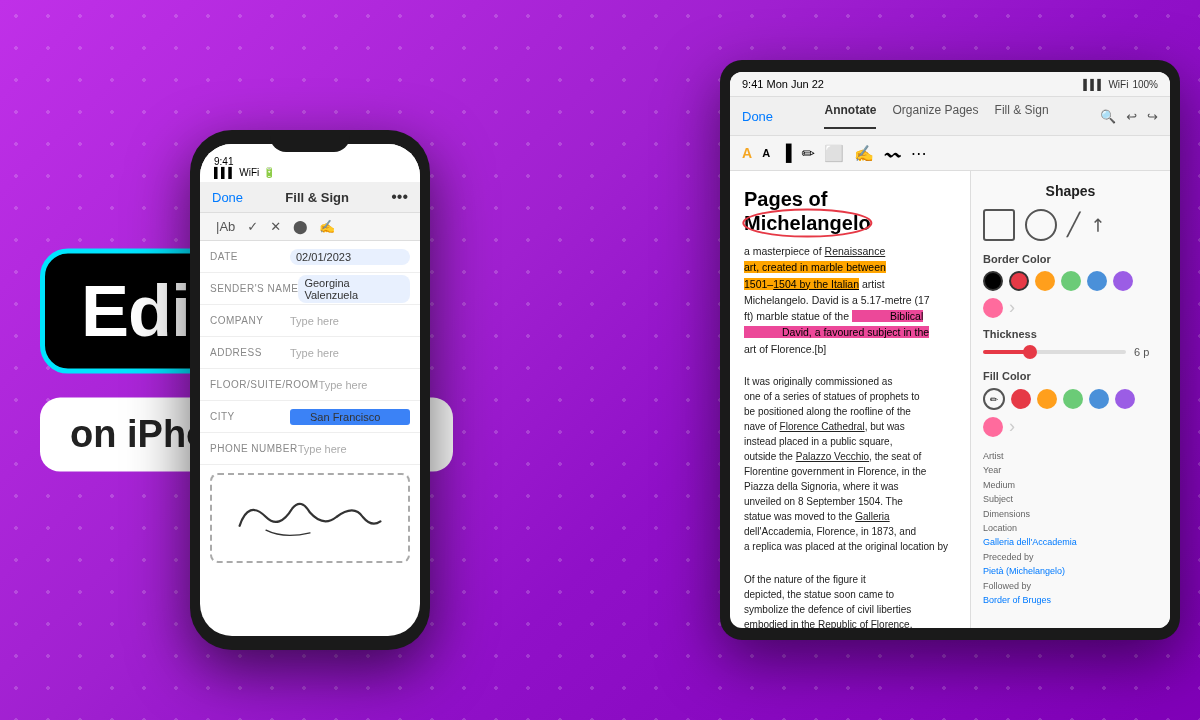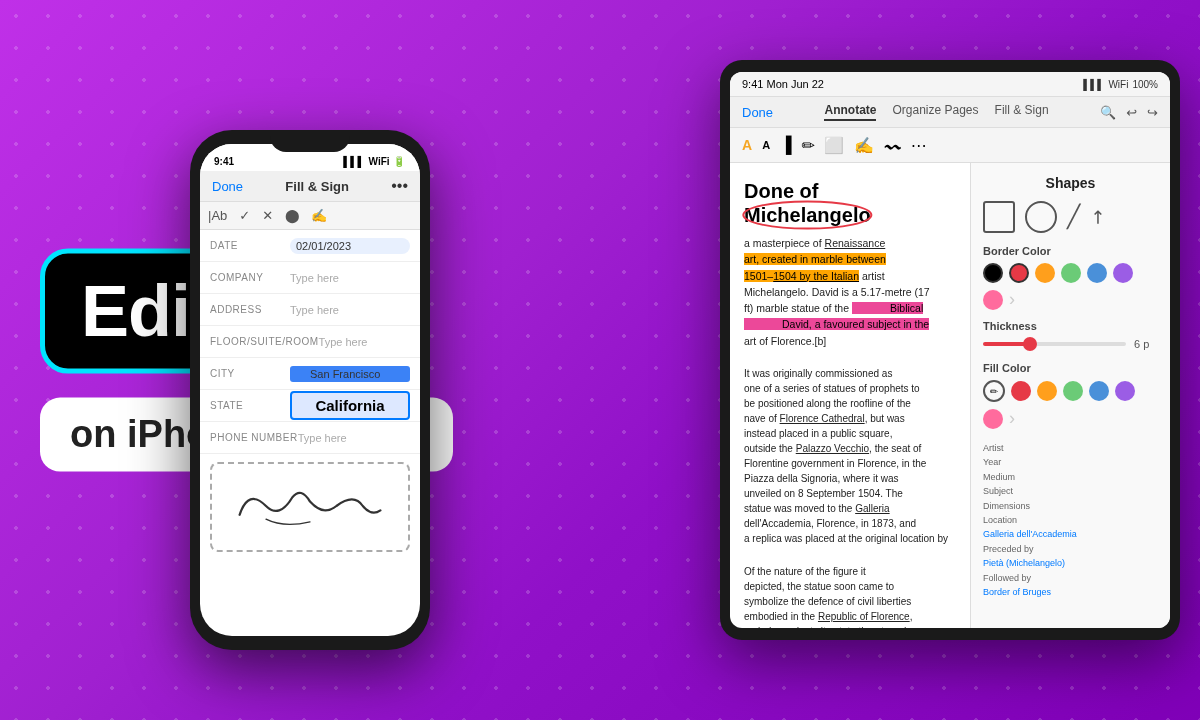--- a/index.html
+++ b/index.html
@@ -135,21 +135,21 @@
       display: flex;
       gap: 16px;
       font-size: 12px;
       color: #555;
     }
 
     .ipad-toolbar-center .active-tab {
       color: #333;
       font-weight: 600;
       border-bottom: 2px solid #333;
-      padding-bottom: 2px;
+      padding-bottom: 10px;
     }
 
     .ipad-toolbar-right {
       display: flex;
       gap: 10px;
       font-size: 13px;
       color: #555;
     }
 
     .ipad-annotation-bar {
@@ -341,22 +341,23 @@
       overflow: hidden;
       position: relative;
     }
 
     .iphone-status-bar {
       background: #fff;
       padding: 12px 14px 4px;
       display: flex;
       justify-content: space-between;
       font-size: 10px;
-      font-weight: 700;
+      font-weight: 400;
       color: #000;
+      flex-direction: column;
     }
 
     .iphone-top-bar {
       background: #f0f0f0;
       padding: 6px 12px;
       display: flex;
       align-items: center;
       justify-content: space-between;
       border-bottom: 1px solid #ddd;
     }
@@ -373,21 +374,21 @@
       color: #333;
     }
 
     .iphone-more {
       color: #333;
       font-size: 16px;
     }
 
     .iphone-toolbar {
       background: #f5f5f5;
-      padding: 6px 8px;
+      padding: 6px 16px;
       display: flex;
       align-items: center;
       gap: 12px;
       border-bottom: 1px solid #ddd;
       font-size: 13px;
       color: #555;
     }
 
     .iphone-form {
       padding: 0;
@@ -526,21 +527,21 @@
         <span>⬜</span>
         <span>✍</span>
         <span>〰</span>
         <span>⋯</span>
       </div>
 
       <div class="ipad-content">
 
         <div class="ipad-text-area">
           <div class="ipad-title">
-            <span>Done of</span><br>
+            <span>Pages of</span><br>
             <span style="position:relative;">
               <span>Michelangelo</span>
               
               <svg style="position:absolute;top:-4px;left:-4px;width:calc(100% + 8px);height:calc(100% + 8px);pointer-events:none;" viewBox="0 0 160 40" preserveAspectRatio="none">
                 <ellipse cx="80" cy="20" rx="76" ry="18" fill="none" stroke="#e63946" stroke-width="2.5"></ellipse>
               </svg>
             </span>
           </div>
           <p style="font-size:10.5px; line-height:1.55; color:#222;">
             a masterpiece of <span class="underline-text">Renaissance</span><br>
@@ -666,20 +667,24 @@
         <span>✍</span>
       </div>
 
       <div class="iphone-form">
 
         <div class="form-row">
           <span class="form-label">DATE</span>
           <span class="form-value">02/01/2023</span>
         </div>
 
+        <div class="form-row">
+          <span class="form-label">SENDER'S NAME</span>
+          <span class="form-value">Georgina Valenzuela</span>
+        </div>
 
         <div class="form-row">
           <span class="form-label">COMPANY</span>
           <span class="form-placeholder">Type here</span>
         </div>
 
         <div class="form-row">
           <span class="form-label">ADDRESS</span>
           <span class="form-placeholder">Type here</span>
         </div>
@@ -687,24 +692,20 @@
         <div class="form-row">
           <span class="form-label">FLOOR/SUITE/ROOM</span>
           <span class="form-placeholder">Type here</span>
         </div>
 
         <div class="form-row">
           <span class="form-label">CITY</span>
           <span class="form-value-city">San Francisco</span>
         </div>
 
-        <div class="form-row">
-          <span class="form-label">STATE</span>
-          <span class="form-value-state">California</span>
-        </div>
 
         <div class="form-row">
           <span class="form-label">PHONE NUMBER</span>
           <span class="form-placeholder">Type here</span>
         </div>
 
 
         <div class="iphone-signature-area">
           <svg class="signature-svg" viewBox="0 0 200 60" xmlns="http://www.w3.org/2000/svg">
             <path d="M 20 40 Q 30 10 50 30 Q 65 45 80 20 Q 90 8 100 25 Q 115 42 130 30 Q 150 15 160 30 Q 170 42 180 35" stroke="#333" stroke-width="2.5" fill="none" stroke-linecap="round" stroke-linejoin="round"></path>

